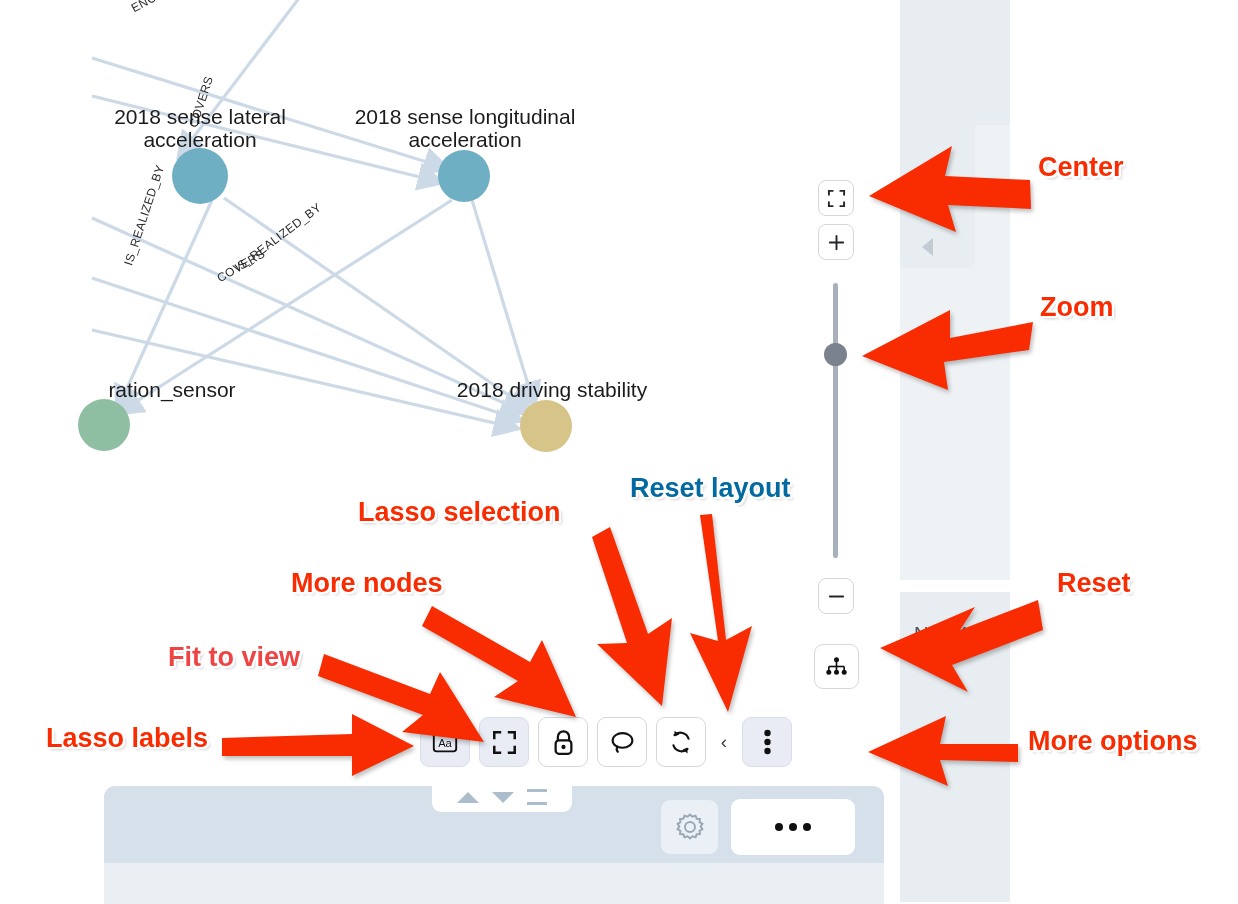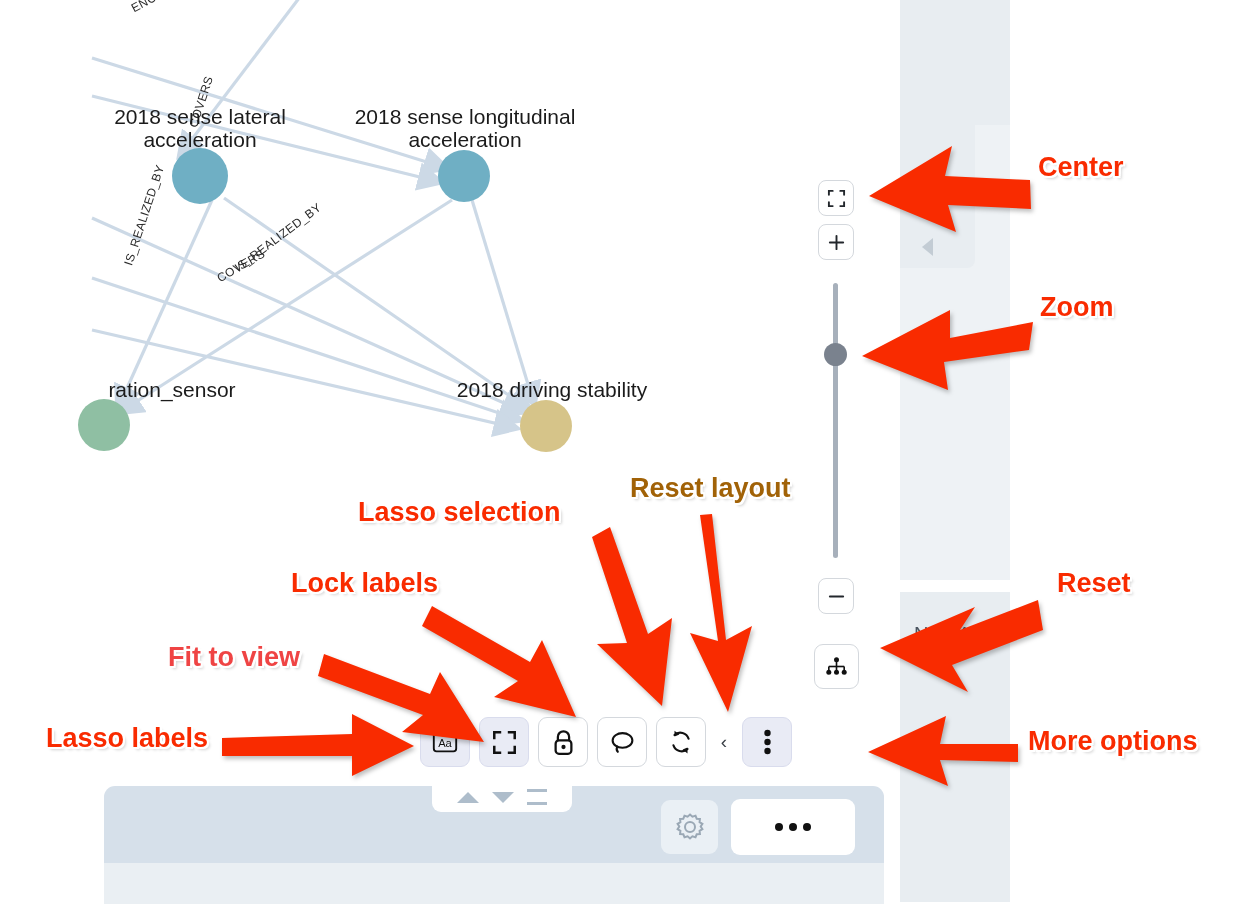--- a/index.html
+++ b/index.html
@@ -305,21 +305,21 @@
         <path d="M324 654 L430 694 L440 672 L484 742 L402 732 L423 715 L318 676 Z"></path>
 
         <path d="M222 738 L352 734 L352 714 L414 746 L352 776 L352 756 L222 756 Z"></path>
       </g>
     </svg>
     <div id="anno-labels">
         <div class="anno-label" style="left: 1038px; top: 152px; color: rgb(249, 43, 0);">Center</div>
         <div class="anno-label" style="left: 1040px; top: 292px; color: rgb(249, 43, 0);">Zoom</div>
         <div class="anno-label" style="left: 1057px; top: 568px; color: rgb(249, 43, 0);">Reset</div>
         <div class="anno-label" style="left: 1028px; top: 726px; color: rgb(249, 43, 0);">More options</div>
-        <div class="anno-label" style="left: 630px; top: 473px; color: #a16207;">Reset layout</div>
+        <div class="anno-label" style="left: 630px; top: 473px; color: #0369a1;">Reset layout</div>
         <div class="anno-label" style="left: 358px; top: 497px; color: rgb(249, 43, 0);">Lasso selection</div>
-        <div class="anno-label" style="left: 291px; top: 568px; color: rgb(249, 43, 0);">Lock labels</div>
+        <div class="anno-label" style="left: 291px; top: 568px; color: rgb(249, 43, 0);">More nodes</div>
         <div class="anno-label" style="left: 168px; top: 642px; color: #ef4444;">Fit to view</div>
         <div class="anno-label" style="left: 46px; top: 723px; color: rgb(249, 43, 0);">Lasso labels</div>
       </div>
   </div>
 
 </div>
 
 </body></html>

